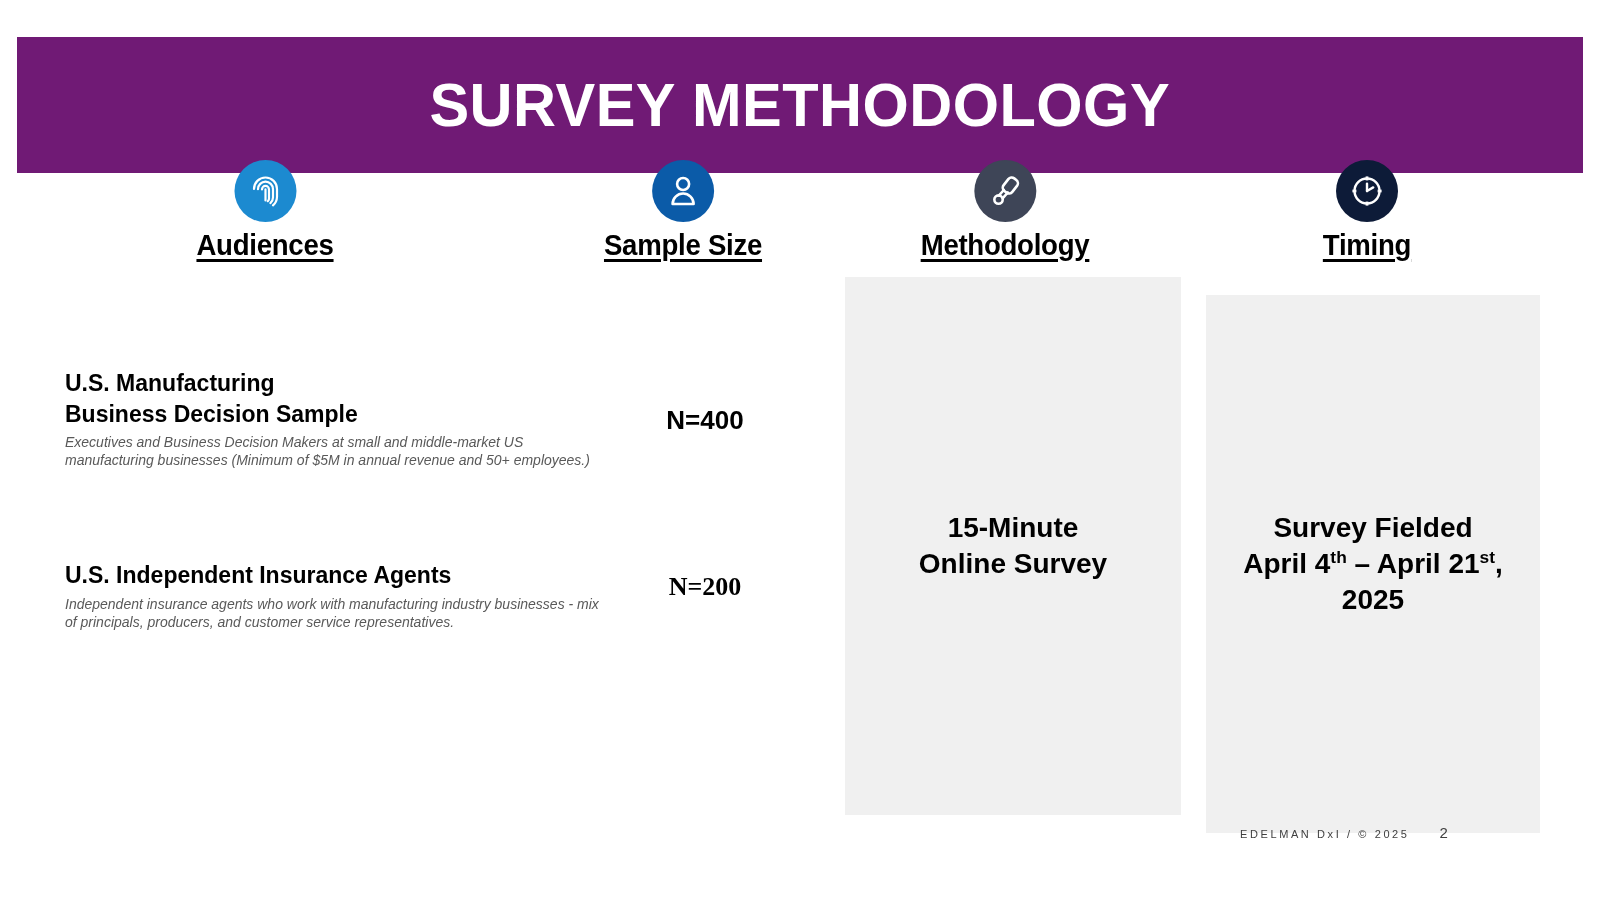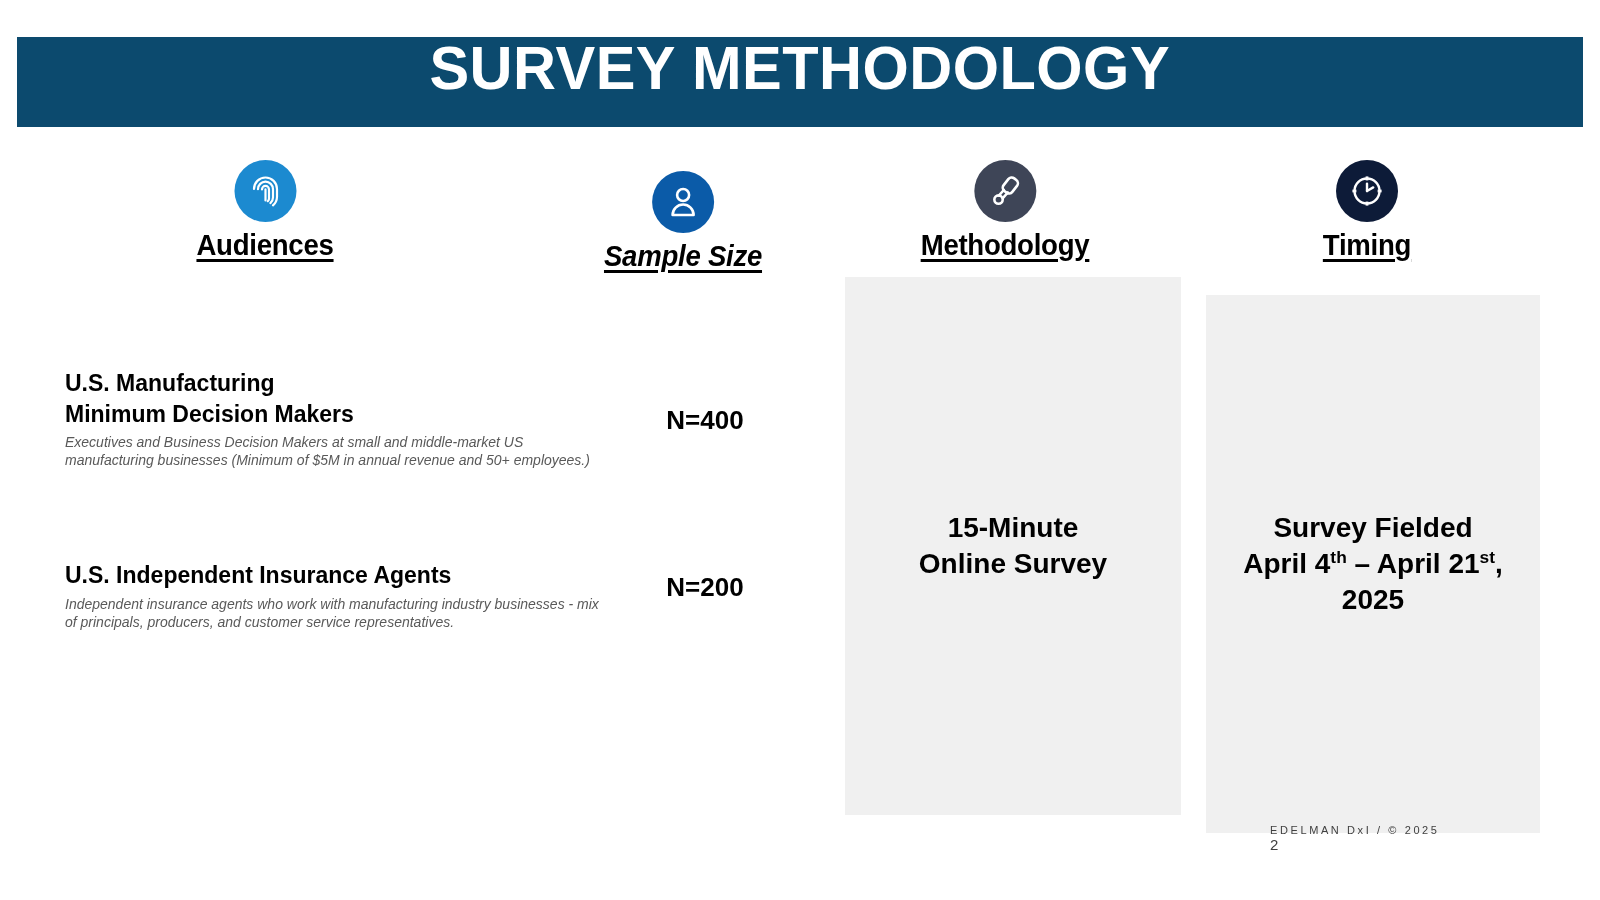--- a/index.html
+++ b/index.html
@@ -15,23 +15,24 @@
     font-family: "Liberation Sans", sans-serif;
     color: #000000;
   }
 
   
   #title-banner {
     position: absolute;
     left: 17px;
     top: 37px;
     width: 1566px;
-    height: 90px;
-    background: #0c4a6e;
-    display: flex;
+    height: 136px;
+    background: #701a75;
+    display: flex;
+    align-items: center;
     justify-content: center;
   }
   #title-text {
     font-size: 62px;
     font-weight: bold;
     color: #ffffff;
     letter-spacing: 0.5px;
     line-height: 1;
     white-space: nowrap;
     transform: scaleX(0.96);
@@ -58,21 +59,21 @@
     font-weight: bold;
     text-decoration: underline;
     text-underline-offset: 4px;
     text-decoration-thickness: 3px;
     white-space: nowrap;
     transform: scaleX(0.92);
     letter-spacing: -0.3px;
   }
 
   #head-audiences   { left: 265px;  top: 160px; }
-  #head-sample      { left: 683px;  top: 171px; font-style: italic; }
+  #head-sample      { left: 683px;  top: 160px; }
   #head-methodology { left: 1005px; top: 160px; }
   #head-timing      { left: 1367px; top: 160px; }
 
   
   .gray-panel {
     position: absolute;
     background: #F0F0F0;
     display: flex;
     align-items: center;
     justify-content: center;
@@ -128,31 +129,30 @@
 
   .sample-value {
     position: absolute;
     left: 705px;
     transform: translateX(-50%);
     font-size: 26px;
     font-weight: bold;
     white-space: nowrap;
   }
   #sample-1 { top: 405px; }
-  #sample-2 { top: 572px; }
+  #sample-2 { top: 572px; font-family: Liberation Serif, serif; }
 
   
   #footer {
     position: absolute;
     left: 1240px;
     top: 824px;
     width: 320px;
     display: flex;
     align-items: baseline;
-    flex-direction: column;
   }
   #footer-brand {
     font-size: 11px;
     letter-spacing: 2.6px;
     color: #404040;
     white-space: nowrap;
   }
   #page-number {
     font-size: 15px;
     color: #404040;
@@ -219,21 +219,21 @@
         <path d="M21 21 L27.2 17.4"></path>
       </g>
     </svg>
   </div>
   <div class="col-title">Timing</div>
 </div>
 
 <div class="audience-block" id="audience-1">
   <p class="audience-title">
     <span>U.S. Manufacturing</span><br>
-    <span>Minimum Decision Makers</span>
+    <span>Business Decision Sample</span>
   </p>
   <p class="audience-desc">Executives and Business Decision Makers at small and middle-market US manufacturing businesses (Minimum of $5M in annual revenue and 50+ employees.)</p>
 </div>
 <div class="sample-value" id="sample-1">N=400</div>
 
 <div class="audience-block" id="audience-2">
   <p class="audience-title">
     <span>U.S. Independent Insurance Agents</span>
   </p>
   <p class="audience-desc">Independent insurance agents who work with manufacturing industry businesses - mix of principals, producers, and customer service representatives.</p>

